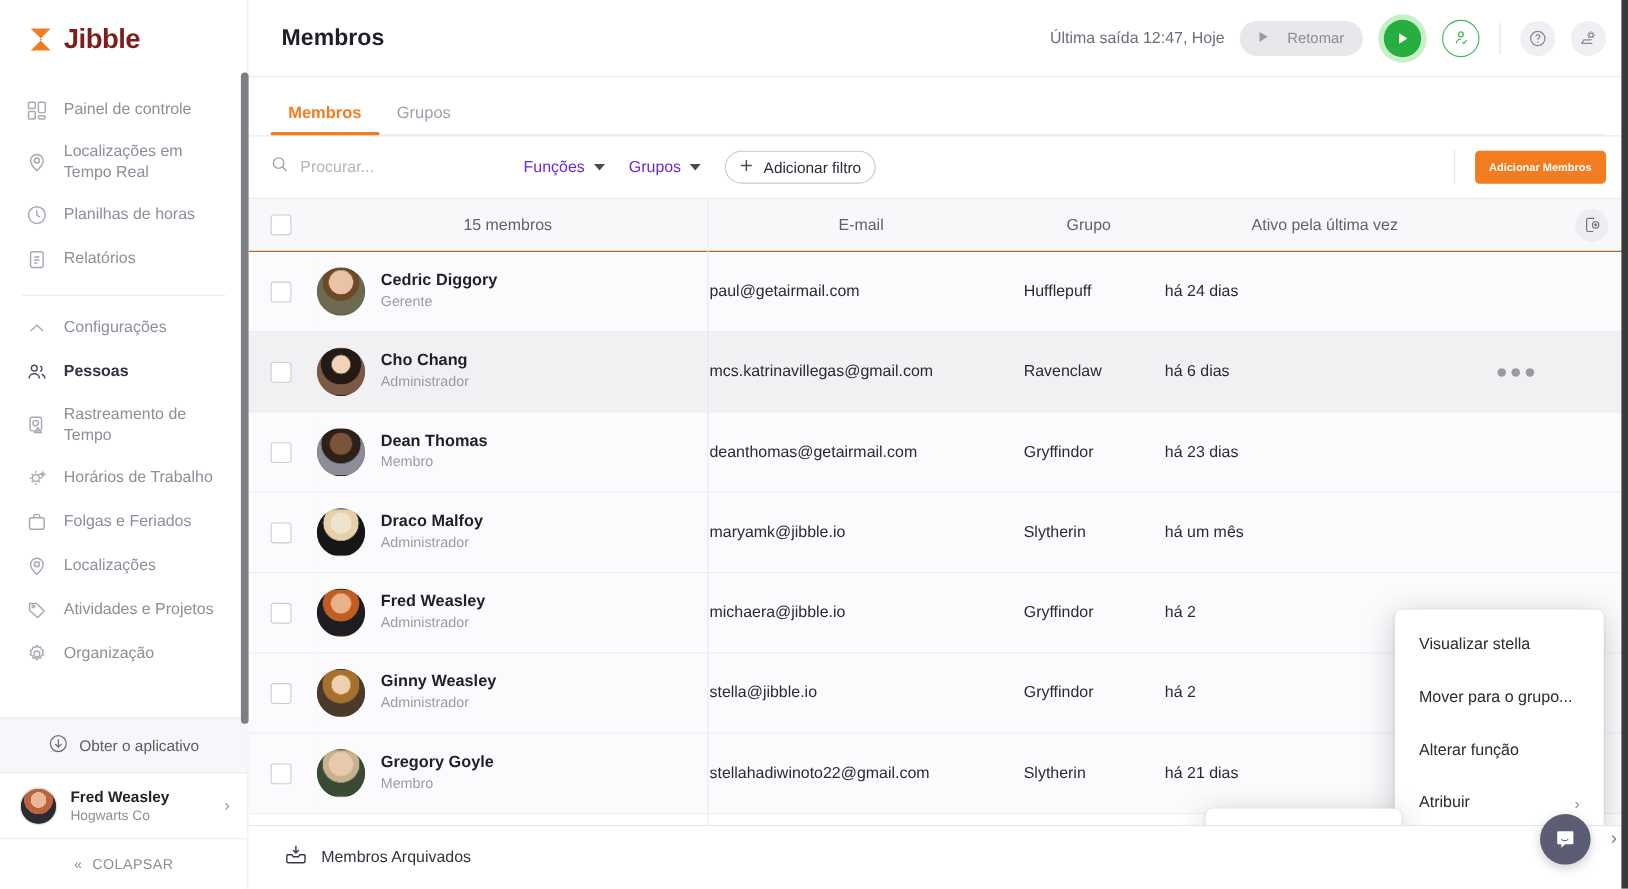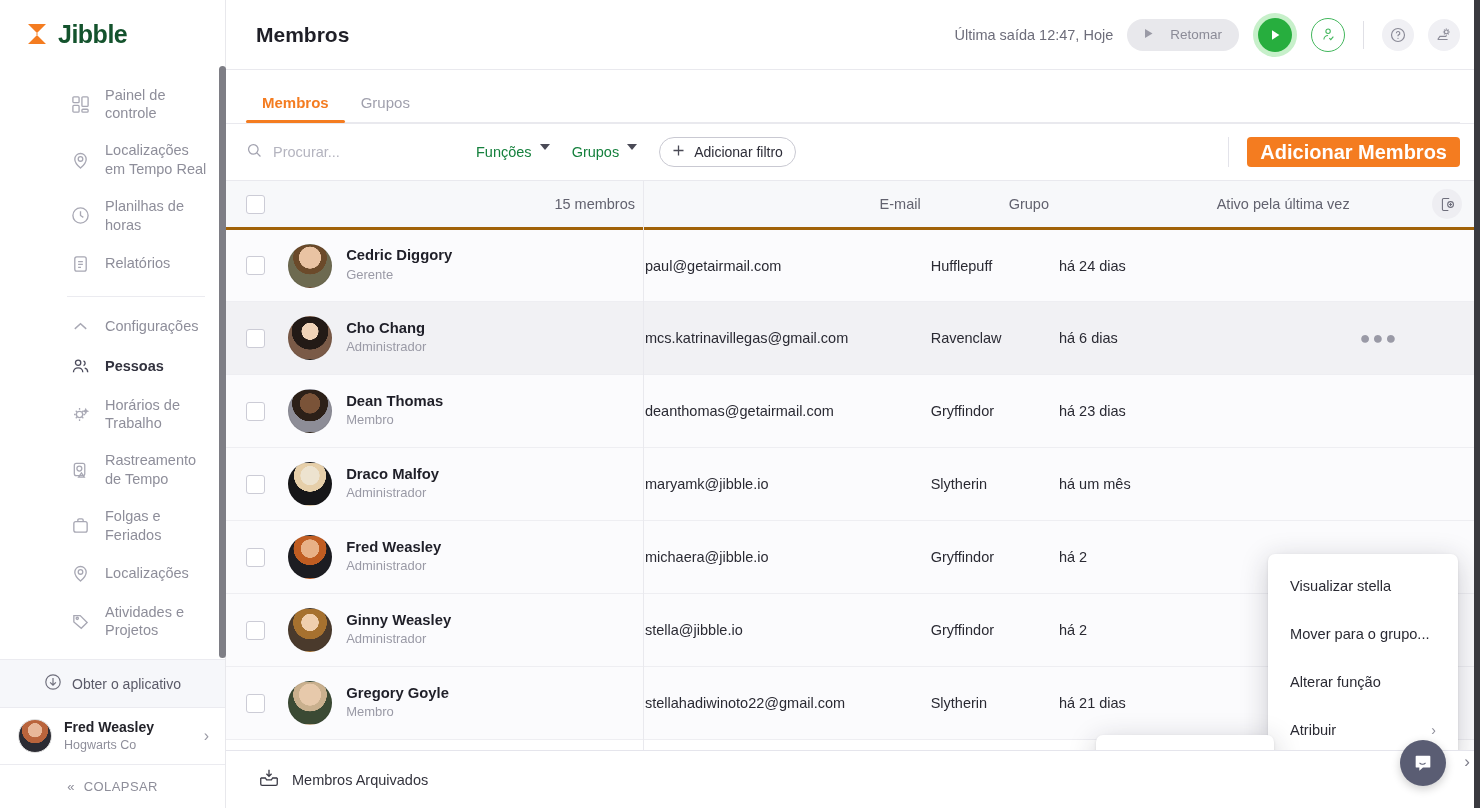--- a/index.html
+++ b/index.html
@@ -27,27 +27,26 @@
   }
   .logo-wrap {
     height: 72px; display: flex; align-items: center;
     padding-left: 24px; gap: 8px;
   }
   .logo-mark {
     width: 26px; height: 26px; position: relative;
     display: inline-block;
   }
   .logo-text {
-    font-size: 25px; font-weight: bold; color: #14532d;
+    font-size: 25px; font-weight: bold; color: #7f1d1d;
     letter-spacing: -0.5px;
   }
   .nav-scroll {
     flex: 1 1 auto; overflow: hidden; position: relative;
     padding-top: 8px;
-    margin-left: 47px;
   }
   .nav-item {
     display: flex; align-items: center; gap: 14px;
     padding: 9px 18px 9px 22px;
     color: #8e8e9a; font-size: 14.5px;
     cursor: pointer; position: relative;
     line-height: 1.3;
   }
   .nav-item .ico { width: 22px; height: 22px; flex: 0 0 22px; display: flex; align-items: center; justify-content: center; }
   .nav-item.active { color: #32323e; font-weight: bold; }
@@ -151,51 +150,51 @@
     height: 56px; display: flex; align-items: center; padding: 0 20px;
     background: #fff; flex: 0 0 56px; gap: 0;
   }
   .search-wrap { display: flex; align-items: center; gap: 10px; width: 230px; justify-content: center; }
   .search-input {
     border: none; outline: none; font-size: 14.5px; color: #6d6d7a;
     font-family: inherit; background: transparent; width: 100%;
   }
   .search-input::placeholder { color: #b4b4bf; }
   .filter-sel {
-    display: flex; gap: 8px; margin-right: 22px;
-    font-size: 14.5px; color: #15803d; cursor: pointer;
+    display: flex; align-items: center; gap: 8px; margin-right: 22px;
+    font-size: 14.5px; color: #6d28d9; cursor: pointer;
   }
   .caret { width: 0; height: 0; border-left: 5px solid transparent; border-right: 5px solid transparent; border-top: 6px solid #4a4a56; }
   .btn-addfilter {
     display: flex; align-items: center; gap: 9px;
     border: 1px solid #c9c9d2; border-radius: 15px; background: #fff;
     height: 30px; padding: 0 12px; font-size: 14px; color: #2d2d38;
     cursor: pointer; font-family: inherit;
   }
   .filter-right { margin-left: auto; display: flex; align-items: center; gap: 18px; }
   .filter-right .vsep2 { width: 1px; height: 30px; background: #e3e3ea; }
   .btn-add-members {
     background: #f47c20; color: #fff; border: none; border-radius: 4px;
-    height: 30px; padding: 0 13px; font-size: 20px; font-weight: bold;
+    height: 30px; padding: 0 13px; font-size: 10px; font-weight: bold;
     cursor: pointer; font-family: inherit;
   }
 
   
   .table-wrap { flex: 1 1 auto; position: relative; overflow: hidden; }
   .tbl { width: 100%; border-collapse: collapse; table-layout: fixed; }
   .tbl col.c-chk { width: 62px; }
   .tbl col.c-name { width: 356px; }
   .tbl col.c-mail { width: 285px; }
   .tbl col.c-grp { width: 128px; }
   .tbl col.c-act { width: 300px; }
   .tbl col.c-more { width: 120px; }
   .tbl thead th {
-    background: #f7f8fa; height: 48px; text-align: right;
+    background: #f7f8fa; height: 48px; text-align: center;
     font-size: 14.5px; font-weight: normal; color: #62626f;
-    border-top: 1px solid #e9e9ee; border-bottom: 3px solid #a16207;
+    border-top: 1px solid #e9e9ee; border-bottom: 1px solid #a16207;
     padding: 0 10px 0 0; vertical-align: middle;
   }
   .tbl thead th.first { padding-left: 20px; }
   .tbl tbody tr { height: 73px; border-bottom: 1px solid #eeeef2; background: #fbfbfd; }
   .tbl tbody tr.highlight { background: #f1f1f4; }
   .tbl td { padding: 0 10px 0 0; vertical-align: middle; font-size: 14.5px; color: #2a2a33; }
   .tbl td.first { padding-left: 20px; }
   .vline {
     position: absolute; top: 0; bottom: 0; width: 1px; background: #e9e9ee;
   }
@@ -326,36 +325,36 @@
             <circle cx="7.5" cy="6" r="2.8"></circle>
               <path d="M2.6 16c0-2.8 2.2-4.6 4.9-4.6s4.9 1.8 4.9 4.6"></path>
             <path d="M13.2 4.1a2.7 2.7 0 0 1 0 5M14.4 11.8c1.9.4 3.2 1.9 3.2 4.2"></path>
           </svg>
         </span>
         <span>Pessoas</span>
       </div>
       <div class="nav-item">
         <span class="ico">
           <svg width="19" height="19" viewBox="0 0 20 20" fill="none" stroke="#a8a8b4" stroke-width="1.35">
+            <rect x="3.5" y="2.5" width="11" height="13" rx="2"></rect>
+              <circle cx="8.8" cy="8" r="2.6"></circle>
+            <path d="M11 12.5l3 4.5h-6z"></path>
+          </svg>
+        </span>
+        <span>Rastreamento de Tempo</span>
+      </div>
+      <div class="nav-item">
+        <span class="ico">
+          <svg width="19" height="19" viewBox="0 0 20 20" fill="none" stroke="#a8a8b4" stroke-width="1.35">
             <circle cx="9" cy="10" r="3.3"></circle>
               <path d="M9 3.2v1.8M9 15v1.8M3.2 10h1.8M13 10h1.8M5 6l1.2 1.2M11.8 12.8L13 14M5 14l1.2-1.2M11.8 7.2L13 6"></path>
             <path d="M15.5 4.5l.6 1.4 1.4.6-1.4.6-.6 1.4-.6-1.4-1.4-.6 1.4-.6z" fill="#a8a8b4"></path>
           </svg>
         </span>
         <span>Horários de Trabalho</span>
-      </div>
-      <div class="nav-item">
-        <span class="ico">
-          <svg width="19" height="19" viewBox="0 0 20 20" fill="none" stroke="#a8a8b4" stroke-width="1.35">
-            <rect x="3.5" y="2.5" width="11" height="13" rx="2"></rect>
-              <circle cx="8.8" cy="8" r="2.6"></circle>
-            <path d="M11 12.5l3 4.5h-6z"></path>
-          </svg>
-        </span>
-        <span>Rastreamento de Tempo</span>
       </div>
       <div class="nav-item">
         <span class="ico">
           <svg width="19" height="19" viewBox="0 0 20 20" fill="none" stroke="#a8a8b4" stroke-width="1.4">
             <rect x="3" y="6" width="14" height="11" rx="2"></rect>
               <path d="M7.2 6V4.3c0-.7.6-1.3 1.3-1.3h3c.7 0 1.3.6 1.3 1.3V6"></path>
           </svg>
         </span>
         <span>Folgas e Feriados</span>
       </div>

